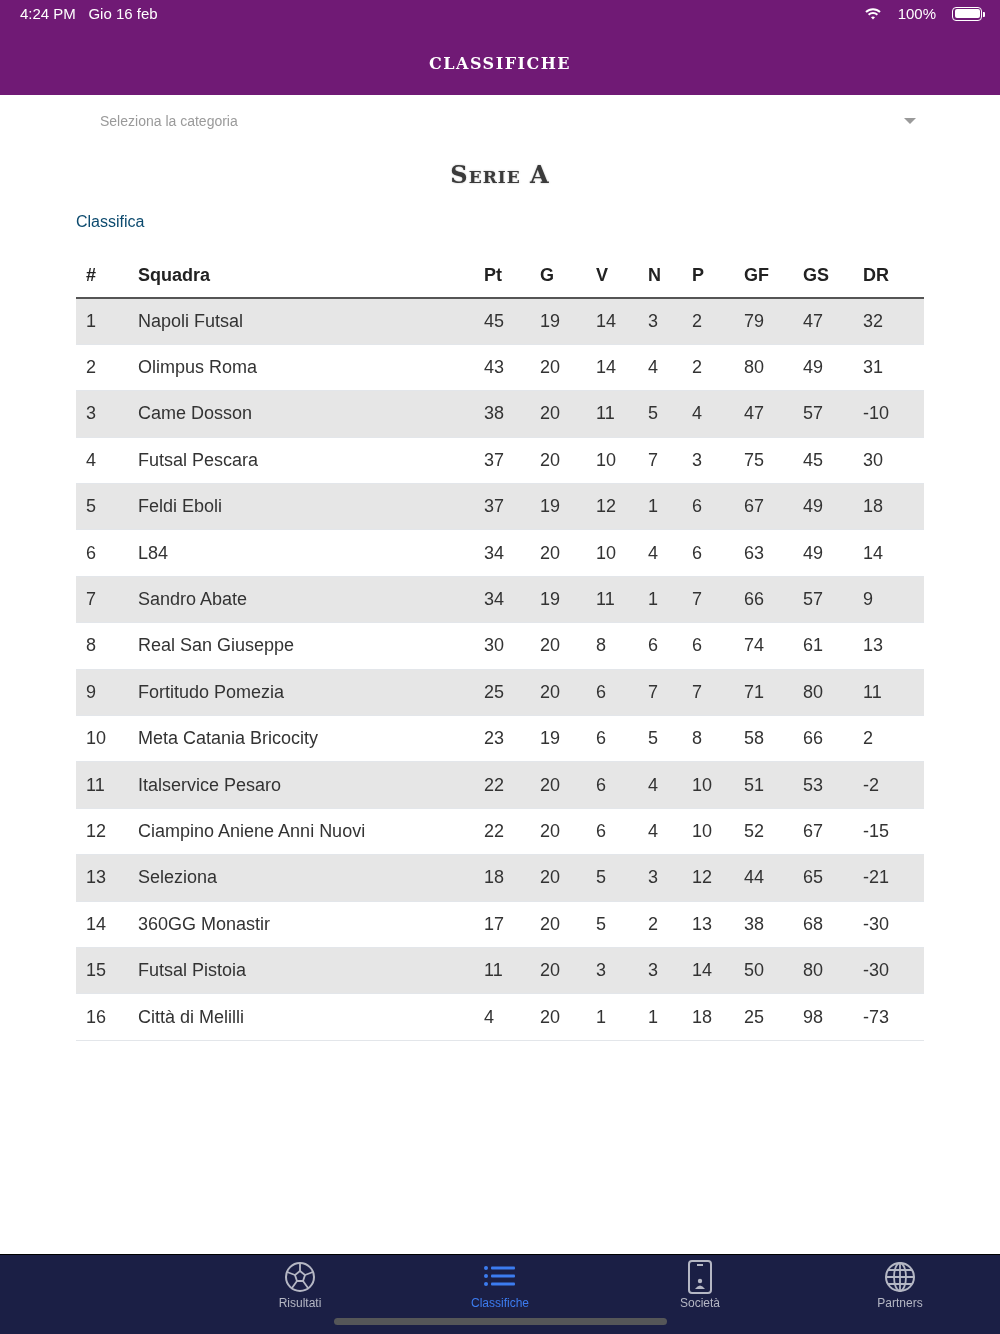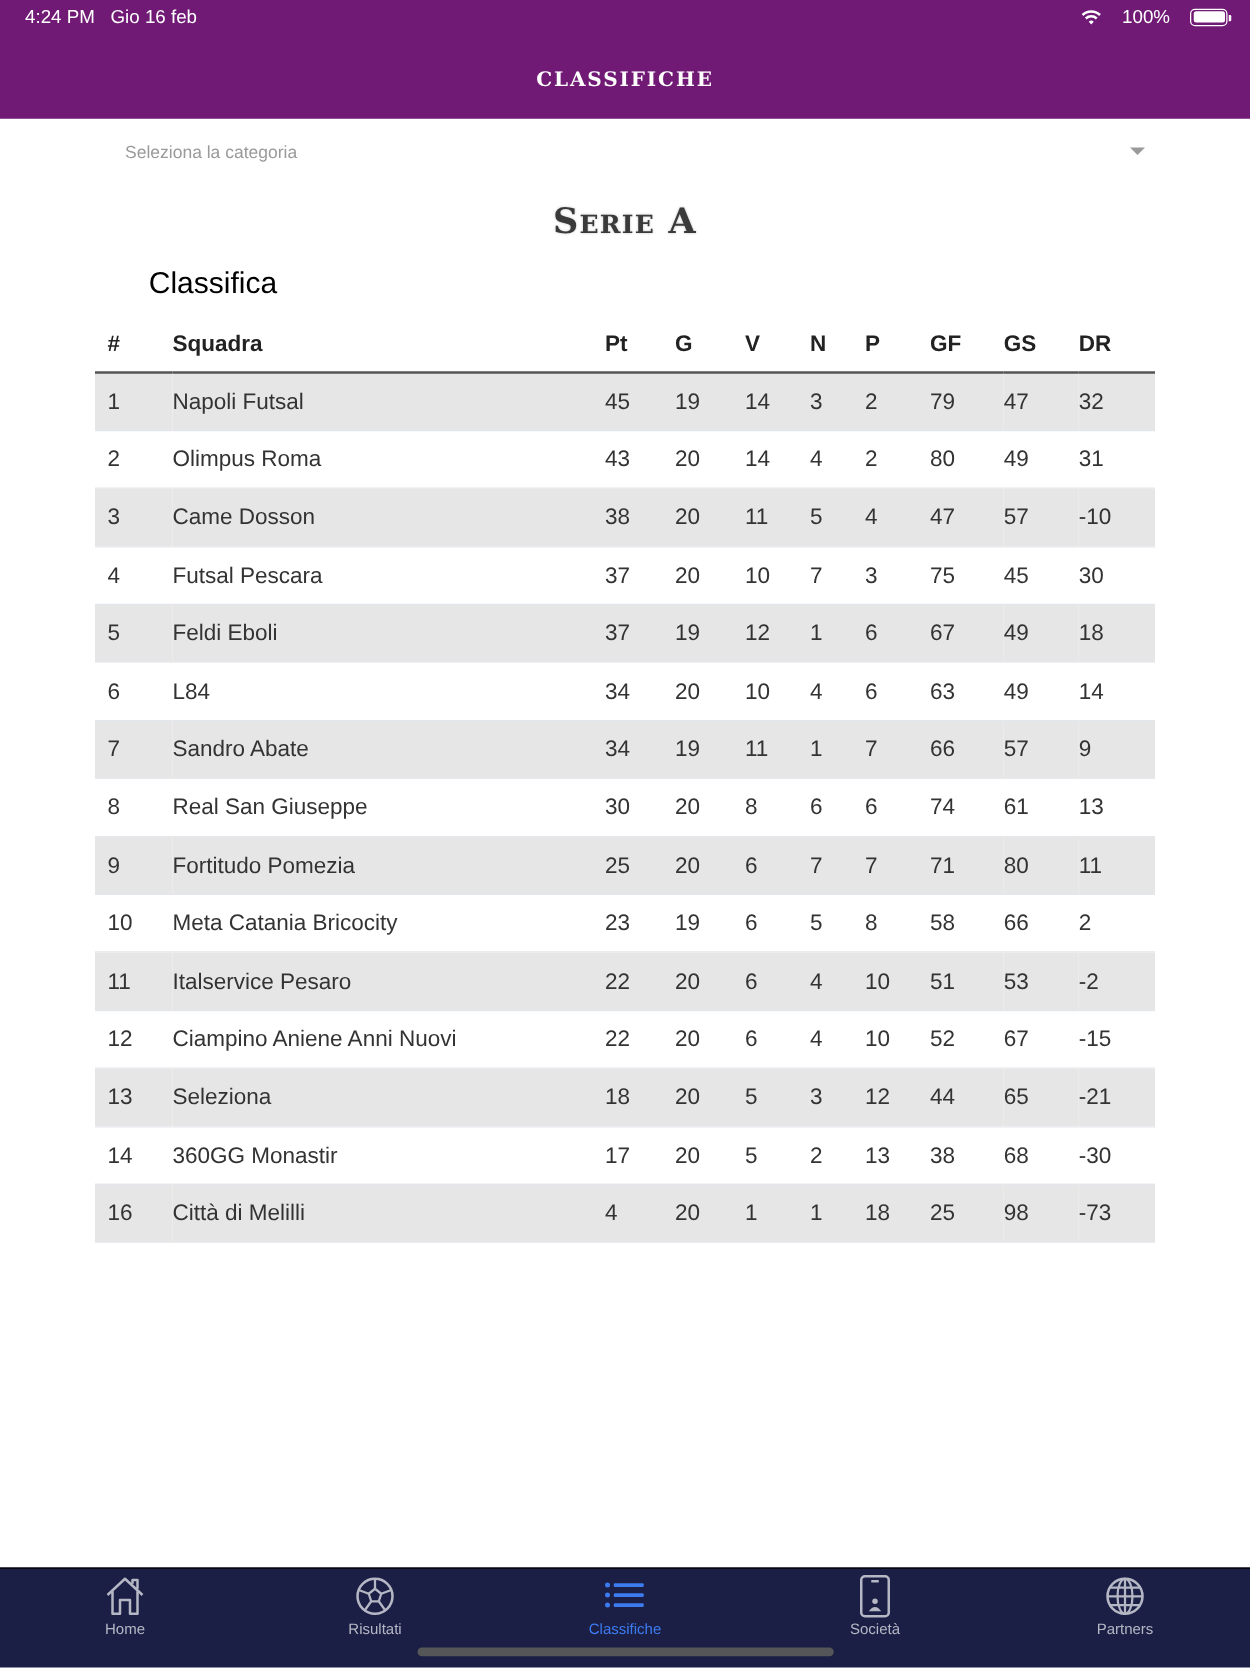--- a/index.html
+++ b/index.html
@@ -8,22 +8,22 @@
     .status { position: absolute; top: 5px; font-size: 15px; color: #ffffff; }
     .status.left { left: 20px; }
     .status.right { right: 18px; display: flex; align-items: center; gap: 16px; }
     .battery { width: 30px; height: 14px; border: 1.5px solid #fff; border-radius: 4px; padding: 1.5px; position: relative; }
     .battery::after { content: ""; position: absolute; right: -4px; top: 4px; width: 2px; height: 5px; background: #fff; border-radius: 0 1px 1px 0; }
     .battery .fill { width: 100%; height: 100%; background: #fff; border-radius: 2px; }
     .header-title { position: absolute; top: 54px; left: 0; width: 1000px; text-align: center; color: #ffffff; font-family: "DejaVu Serif", serif; font-weight: bold; font-size: 16px; letter-spacing: 1.5px; }
     .select { position: absolute; left: 100px; top: 105px; width: 820px; height: 32px; display: flex; align-items: center; justify-content: space-between; }
     .select .placeholder { color: #9a9a9a; font-size: 14px; }
     .caret { width: 0; height: 0; border-left: 6px solid transparent; border-right: 6px solid transparent; border-top: 6px solid #9a9a9a; margin-right: 4px; }
-    .serie-title { position: absolute; top: 160px; left: 0; width: 1000px; text-align: center; font-family: "DejaVu Serif", serif; font-weight: bold; font-size: 28px; color: #3a3a3a; font-variant: small-caps; letter-spacing: 1px; text-shadow: 0 0 2px #bbb; }
-    .section-title { position: absolute; top: 213px; left: 76px; font-size: 24px; color: #000000; margin-left: 43px; }
+    .serie-title { position: absolute; top: 160px; left: 0; width: 1000px; text-align: center; font-family: "DejaVu Serif", serif; font-weight: bold; font-size: 24px; color: #3a3a3a; font-variant: small-caps; letter-spacing: 1px; text-shadow: 0 0 2px #bbb; }
+    .section-title { position: absolute; top: 213px; left: 76px; font-size: 16px; color: #0c4a6e; }
     table { position: absolute; top: 254px; left: 76px; width: 848px; border-collapse: collapse; }
     thead th { height: 44px; font-size: 18px; font-weight: bold; color: #222; text-align: left; border-bottom: 2px solid #555; }
     tbody td { height: 46.4px; font-size: 18px; color: #333; text-align: left; }
     tbody tr { border-bottom: 1px solid #e3e6ea; }
     tbody tr:nth-child(odd) { background: #e6e6e6; }
     tbody tr:nth-child(even) { background: #ffffff; }
     .c-pos { width: 62px; padding-left: 10px; }
     .c-team { width: 346px; }
     .c-pt { width: 56px; }
     .c-g { width: 56px; }
@@ -249,43 +249,47 @@
         <td class="c-pt">17</td>
         <td class="c-g">20</td>
         <td class="c-v">5</td>
         <td class="c-n">2</td>
         <td class="c-p">13</td>
         <td class="c-gf">38</td>
         <td class="c-gs">68</td>
         <td class="c-dr">-30</td>
       </tr>
       <tr>
+        <td class="c-pos">15</td>
+        <td class="c-team">Futsal Pistoia</td>
+        <td class="c-pt">11</td>
+        <td class="c-g">20</td>
+        <td class="c-v">3</td>
+        <td class="c-n">3</td>
+        <td class="c-p">14</td>
+        <td class="c-gf">50</td>
+        <td class="c-gs">80</td>
+        <td class="c-dr">-30</td>
+      </tr>
+      <tr>
         <td class="c-pos">16</td>
         <td class="c-team">Città di Melilli</td>
         <td class="c-pt">4</td>
         <td class="c-g">20</td>
         <td class="c-v">1</td>
         <td class="c-n">1</td>
         <td class="c-p">18</td>
         <td class="c-gf">25</td>
         <td class="c-gs">98</td>
         <td class="c-dr">-73</td>
       </tr>
     </tbody>
 </table>
 
 <div class="tabbar">
-  <div class="tab" style="left:40px;">
-    <span class="icon">
-      <svg width="36" height="34" viewBox="0 0 36 34">
-          <path d="M4 16 L18 3 L32 16 M8 13 V31 H14 V20 H22 V31 H28 V13 M24 7 V4 H28 V11" stroke="#b5b7c4" stroke-width="2" fill="none" stroke-linejoin="round"></path>
-        </svg>
-    </span>
-    <span class="label">Home</span>
-  </div>
   <div class="tab" style="left:240px;">
     <span class="icon">
       <svg width="34" height="34" viewBox="0 0 34 34">
           <circle cx="17" cy="17" r="14" stroke="#b5b7c4" stroke-width="2" fill="none"></circle>
           <polygon points="17,11 22,15 20,21 14,21 12,15" stroke="#b5b7c4" stroke-width="1.8" fill="none"></polygon>
           <path d="M17 11 V4 M22 15 L30 12 M20 21 L25 28 M14 21 L9 28 M12 15 L4 12" stroke="#b5b7c4" stroke-width="1.8"></path>
         </svg>
     </span>
     <span class="label">Risultati</span>
   </div>

